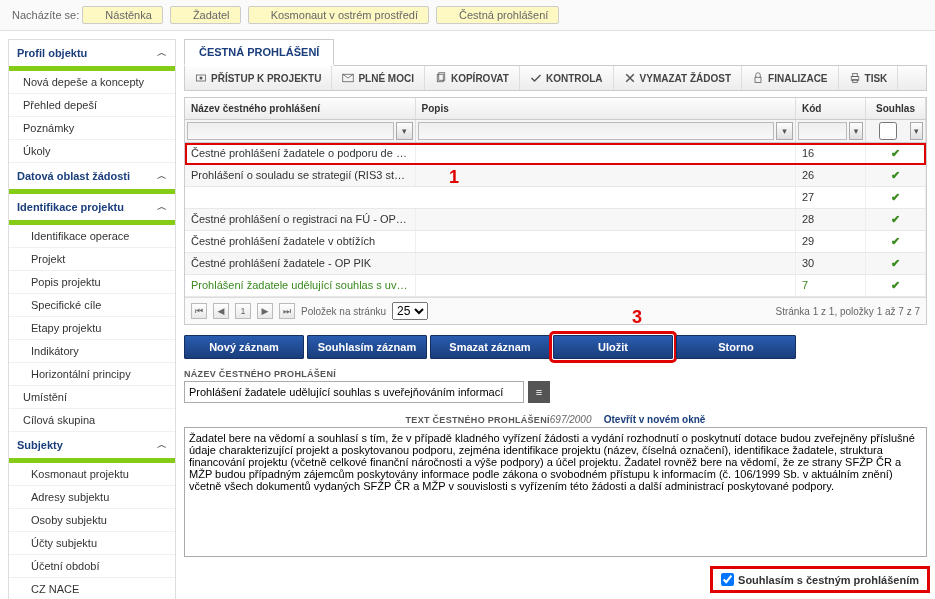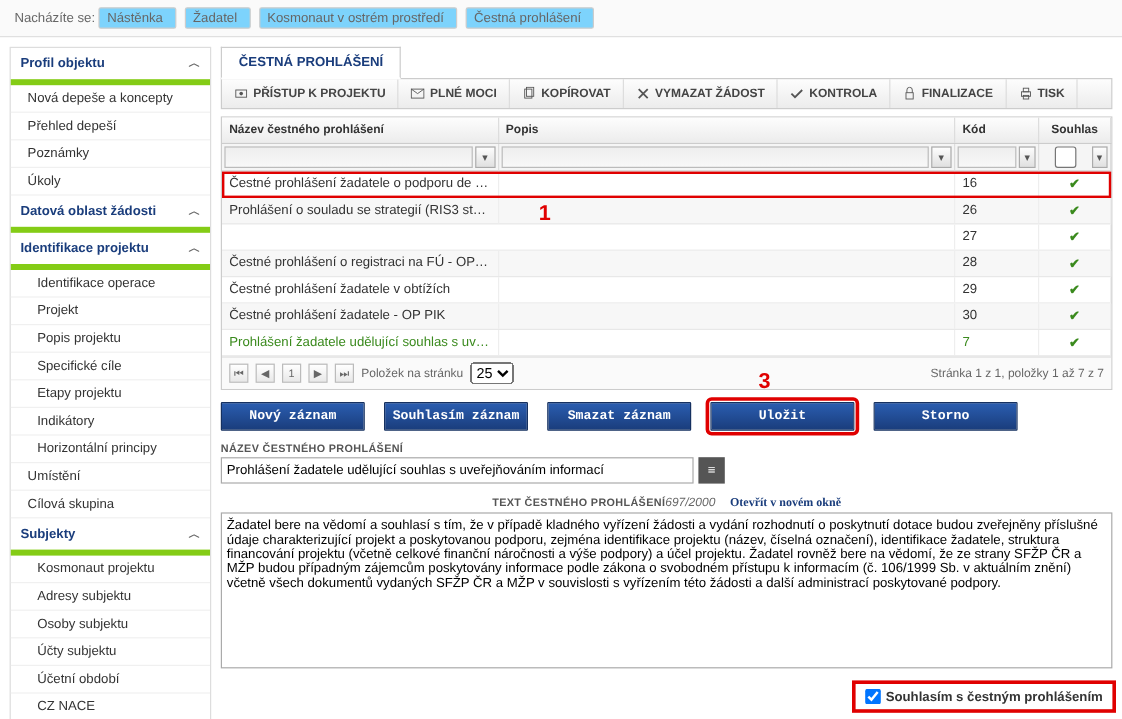--- a/index.html
+++ b/index.html
@@ -1,18 +1,18 @@
 <!DOCTYPE html>
 <html><head>
 <meta charset="utf-8">
 <style>
   * { box-sizing: border-box; margin: 0; padding: 0; }
   body { font-family: Arial, sans-serif; font-size: 11px; background: #fff; color: #333; }
   .breadcrumb { padding: 6px 12px; background: #fafafa; border-bottom: 1px solid #e0e0e0; font-size: 11px; color: #666; }
-  .breadcrumb .crumb { display: inline-block; padding: 2px 10px 2px 6px; border: 1px solid #ccc; border-radius: 2px; margin-right: 4px; background: #7dd3fc; position: relative; }
+  .breadcrumb .crumb { display: inline-block; padding: 2px 10px 2px 22px; border: 1px solid #ccc; border-radius: 2px; margin-right: 4px; background: #fef9c3; position: relative; }
   .main { display: flex; padding: 8px; gap: 8px; }
   .sidebar { width: 168px; border: 1px solid #ddd; background: #fff; }
   .sidebar .section-hdr { padding: 6px 8px; font-weight: bold; color: #1a3d7c; border-bottom: 5px solid #84cc16; cursor: pointer; display: flex; justify-content: space-between; align-items: center; }
   .sidebar .item { padding: 5px 8px 5px 14px; border-bottom: 1px solid #f0f0f0; color: #333; cursor: pointer; }
   .sidebar .item.sub { padding-left: 22px; }
   .chevron { font-size: 10px; color: #666; }
   .content { flex: 1; }
   .tab { display: inline-block; padding: 6px 14px; border: 1px solid #ccc; border-bottom: 2px solid #fff; background: #fff; font-weight: bold; color: #1a3d7c; position: relative; z-index: 2; }
   .toolbar { border: 1px solid #ccc; background: linear-gradient(#fdfdfd,#ececec); display: flex; margin-top: -1px; }
   .toolbar .tbtn { padding: 6px 10px; border-right: 1px solid #ddd; display: flex; align-items: center; gap: 4px; font-size: 10px; font-weight: bold; color: #444; cursor: pointer; }
@@ -31,31 +31,31 @@
   .grid-row { display: flex; border-bottom: 1px solid #e8e8e8; font-size: 11px; }
   .grid-row:nth-child(even) { background: #f7f7f7; }
   .gc { padding: 4px 6px; border-right: 1px solid #eee; overflow: hidden; white-space: nowrap; text-overflow: ellipsis; }
   .grid-row.highlight1 { outline: 2px solid #e00000; outline-offset: -2px; }
   .grid-row.active .gc { color: #3a8a1d; }
   .check { color: #3a8a1d; font-weight: bold; }
   .pager { display: flex; align-items: center; padding: 4px 6px; gap: 6px; background: #fafafa; border-top: 1px solid #ddd; font-size: 10px; color: #666; }
   .pager .pg-btn { width: 16px; height: 16px; border: 1px solid #bbb; background: linear-gradient(#fff,#e8e8e8); display: flex; align-items: center; justify-content: center; font-size: 9px; cursor: pointer; }
   .pager select { height: 18px; font-size: 12px; }
   .pager .pager-info { margin-left: auto; }
-  .btn-row { display: flex; gap: 16px; margin: 10px 0; font-family: Liberation Mono, monospace; }
+  .btn-row { display: flex; gap: 3px; margin: 10px 0; }
   .btn { flex: none; width: 120px; padding: 5px 0; text-align: center; background: linear-gradient(#2a5db0,#1a3d7c); color: #fff; font-size: 11px; font-weight: bold; border: 1px solid #153060; cursor: pointer; border-radius: 1px; }
   .btn.highlight3 { outline: 3px solid #e00000; outline-offset: 1px; }
   .form-label { font-size: 9px; font-weight: bold; color: #555; text-transform: uppercase; margin-top: 8px; letter-spacing: 0.3px; }
   .form-row { display: flex; align-items: center; gap: 4px; margin-top: 2px; }
-  .form-row input[type=text] { height: 22px; border: 1px solid #aaa; padding: 2px 4px; font-size: 11px; width: 394px; }
+  .form-row input[type=text] { height: 22px; border: 1px solid #aaa; padding: 2px 4px; font-size: 11px; width: 340px; }
   .icon-more { width: 22px; height: 22px; background: #555; color: #fff; display: flex; align-items: center; justify-content: center; cursor: pointer; }
   .text-area-wrap { margin-top: 10px; }
   .ta-head { display: flex; justify-content: center; align-items: baseline; }
   .ta-head .counter { font-size: 10px; color: #666; font-style: italic; }
-  .ta-head a { font-size: 10px; color: #1a3d7c; font-weight: bold; cursor: pointer; font-family: Liberation Serif, serif; }
+  .ta-head a { font-size: 10px; color: #1a3d7c; font-weight: bold; cursor: pointer; }
   textarea { width: 100%; height: 130px; border: 1px solid #aaa; padding: 4px; font-size: 11px; font-family: Arial, sans-serif; resize: none; margin-top: 2px; }
   .consent { float: right; margin-top: 10px; padding: 4px 8px; outline: 3px solid #e00000; display: flex; align-items: center; gap: 4px; font-weight: bold; font-size: 11px; }
   .annot { position: absolute; color: #e00000; font-size: 18px; font-weight: bold; pointer-events: none; }
   .rel { position: relative; }
 </style>
 </head>
 <body>
 
 <div class="breadcrumb">
   <span>Nacházíte se:</span>
@@ -128,29 +128,29 @@
         </div>
       <div class="tbtn">
           <svg viewBox="0 0 16 16">
             <rect x="3" y="3" width="8" height="10" fill="none" stroke="#555"></rect>
             <rect x="5" y="1" width="8" height="10" fill="none" stroke="#555"></rect>
           </svg>
           <span>KOPÍROVAT</span>
         </div>
       <div class="tbtn">
           <svg viewBox="0 0 16 16">
+            <path d="M2 8l4 4 8-8" fill="none" stroke="#555" stroke-width="2"></path>
+          </svg>
+          <span>KONTROLA</span>
+        </div>
+      <div class="tbtn">
+          <svg viewBox="0 0 16 16">
             <path d="M3 3l10 10M13 3L3 13" stroke="#555" stroke-width="2"></path>
           </svg>
           <span>VYMAZAT ŽÁDOST</span>
-        </div>
-      <div class="tbtn">
-          <svg viewBox="0 0 16 16">
-            <path d="M2 8l4 4 8-8" fill="none" stroke="#555" stroke-width="2"></path>
-          </svg>
-          <span>KONTROLA</span>
         </div>
       <div class="tbtn">
           <svg viewBox="0 0 16 16">
             <rect x="4" y="7" width="8" height="7" fill="none" stroke="#555"></rect>
             <path d="M5 7V4a3 3 0 016 0v3" fill="none" stroke="#555"></path>
           </svg>
           <span>FINALIZACE</span>
         </div>
       <div class="tbtn">
           <svg viewBox="0 0 16 16">

